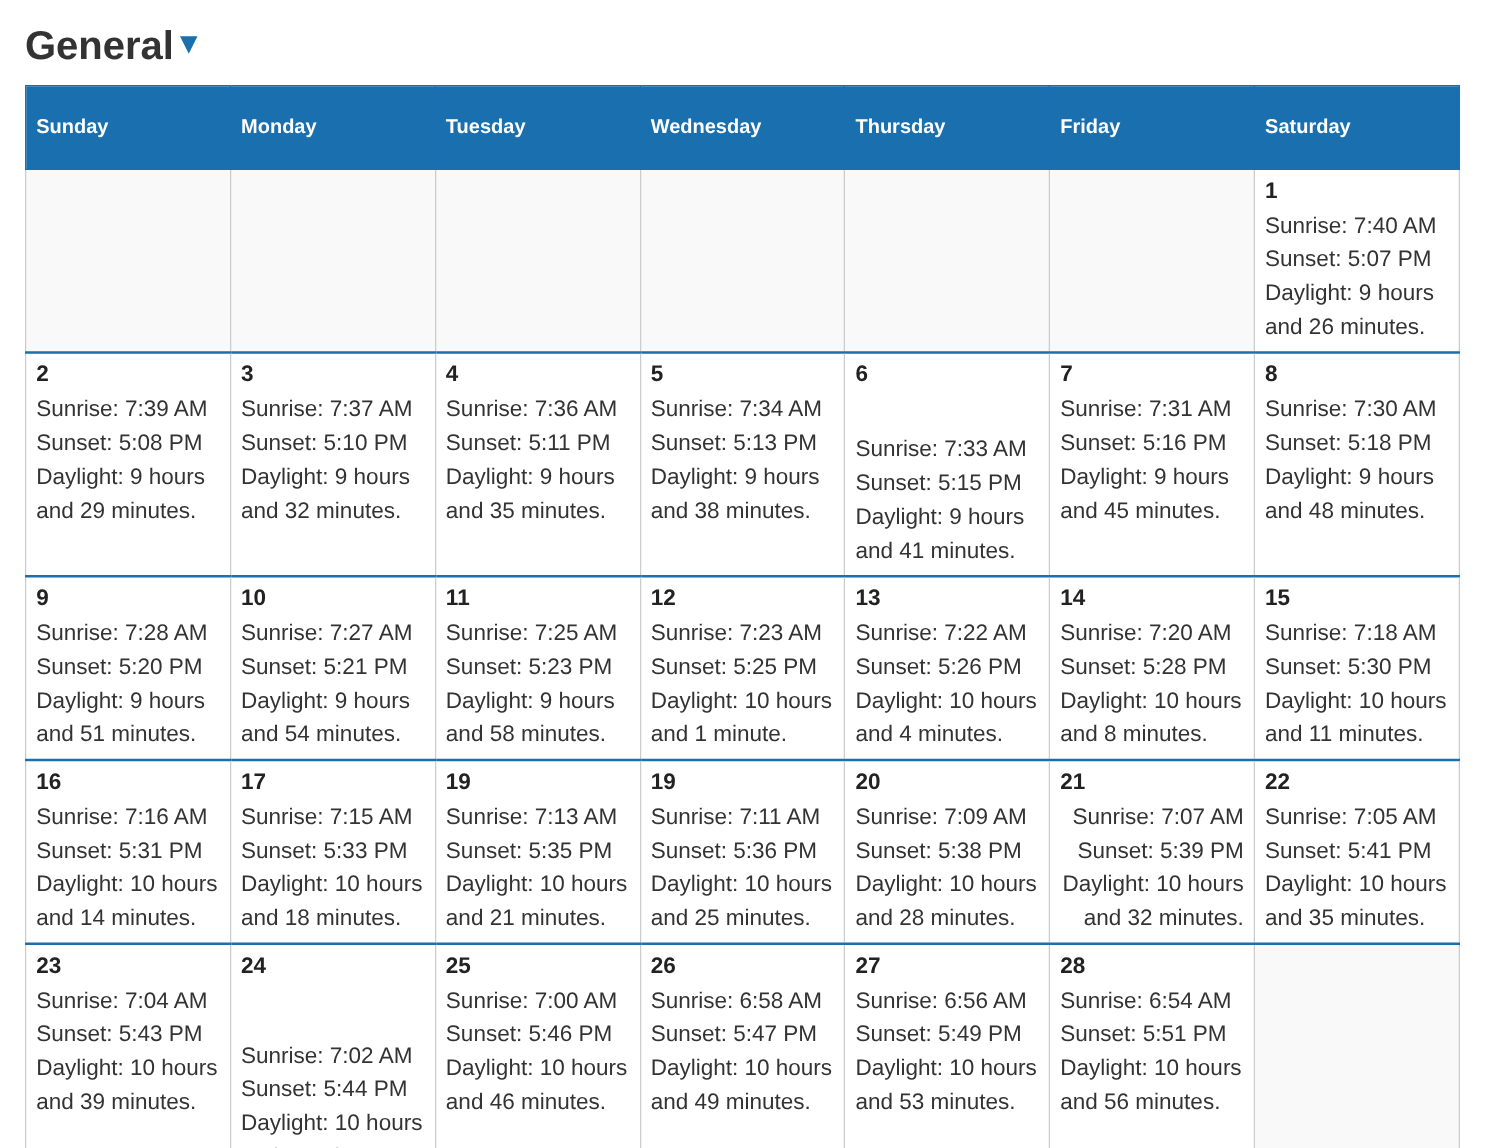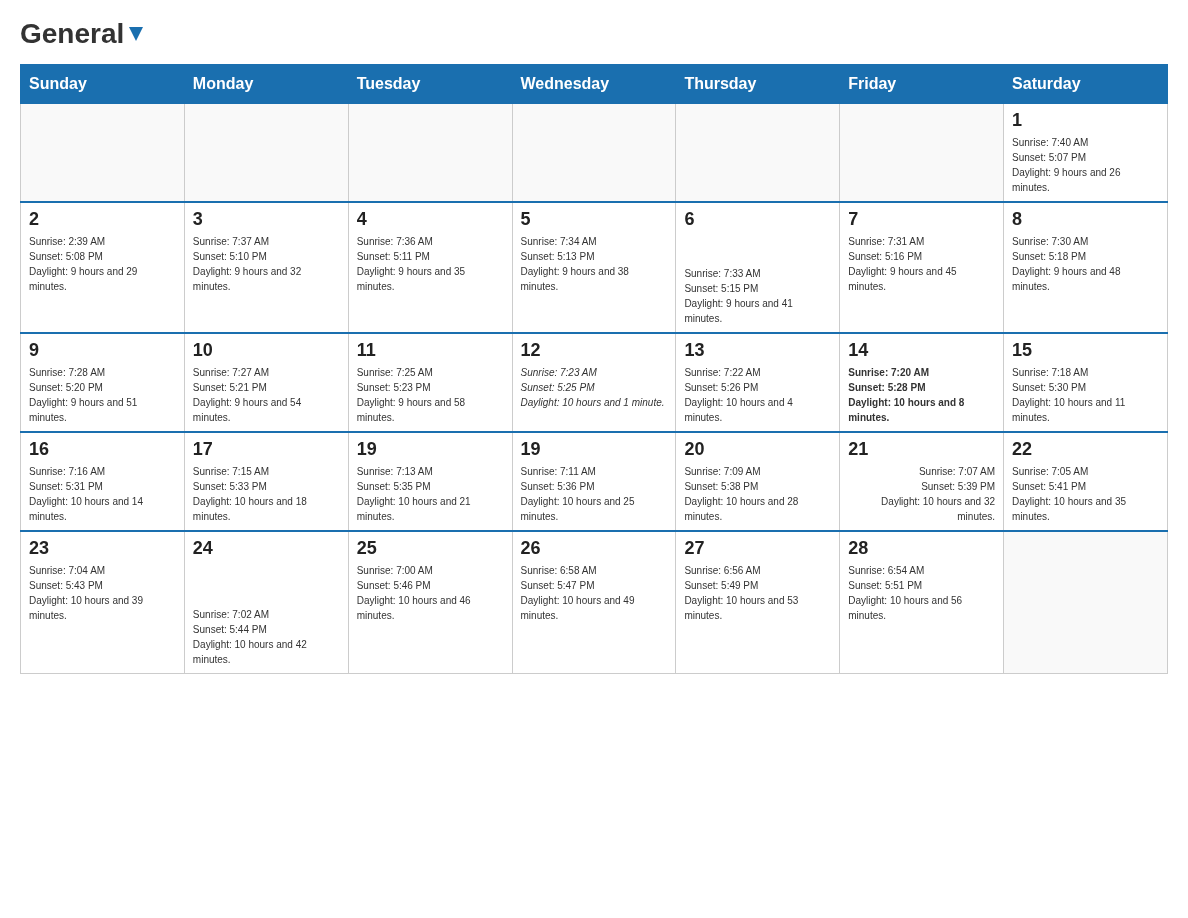--- a/index.html
+++ b/index.html
@@ -15,21 +15,21 @@
       justify-content: space-between;
       align-items: flex-start;
       margin-bottom: 16px;
     }
     .logo {
       display: flex;
       flex-direction: column;
       align-items: flex-start;
     }
     .logo-general {
-      font-size: 28px;
+      font-size: 32px;
       font-weight: bold;
       color: #333;
       line-height: 1;
     }
     .logo-blue {
       font-size: 20px;
       font-weight: bold;
       color: #1a6faf;
       margin-top: 0px;
     }
@@ -50,21 +50,21 @@
     .calendar {
       width: 100%;
       border-collapse: collapse;
       border: 1px solid #aaa;
     }
     .calendar th {
       background: #1a6faf;
       color: #fff;
       font-size: 16px;
       font-weight: bold;
-      padding: 10px 8px;
+      padding: 24px 8px;
       text-align: left;
       border: 1px solid #1a6faf;
     }
     .calendar td {
       vertical-align: top;
       padding: 6px 8px;
       border: 1px solid #ccc;
       width: 14.28%;
       min-height: 110px;
       font-size: 13px;
@@ -76,21 +76,21 @@
     .calendar tr:first-child td {
       border-top: 1px solid #ccc;
     }
     .day-num {
       font-size: 18px;
       font-weight: bold;
       color: #222;
       margin-bottom: 4px;
     }
     .day-info {
-      font-size: 10px;
+      font-size: 18px;
       color: #333;
       line-height: 1.5;
     }
     .empty-cell {
       background: #f9f9f9;
     }
   </style>
 </head>
 <body>
 
@@ -133,21 +133,21 @@
         <td>
           <div class="day-num">1</div>
           <div class="day-info" style="white-space: pre-line;">Sunrise: 7:40 AM
 Sunset: 5:07 PM
 Daylight: 9 hours and 26 minutes.</div>
         </td>
       </tr>
       <tr>
         <td>
           <div class="day-num">2</div>
-          <div class="day-info" style="white-space: pre-line;">Sunrise: 2:39 AM
+          <div class="day-info" style="white-space: pre-line;">Sunrise: 7:39 AM
 Sunset: 5:08 PM
 Daylight: 9 hours and 29 minutes.</div>
         </td>
         <td>
           <div class="day-num">3</div>
           <div class="day-info" style="white-space: pre-line;">Sunrise: 7:37 AM
 Sunset: 5:10 PM
 Daylight: 9 hours and 32 minutes.</div>
         </td>
         <td>
@@ -195,33 +195,33 @@
 Daylight: 9 hours and 54 minutes.</div>
         </td>
         <td>
           <div class="day-num">11</div>
           <div class="day-info" style="white-space: pre-line;">Sunrise: 7:25 AM
 Sunset: 5:23 PM
 Daylight: 9 hours and 58 minutes.</div>
         </td>
         <td>
           <div class="day-num">12</div>
-          <div class="day-info" style="white-space: pre-line; font-style: italic;">Sunrise: 7:23 AM
+          <div class="day-info" style="white-space: pre-line;">Sunrise: 7:23 AM
 Sunset: 5:25 PM
 Daylight: 10 hours and 1 minute.</div>
         </td>
         <td>
           <div class="day-num">13</div>
           <div class="day-info" style="white-space: pre-line;">Sunrise: 7:22 AM
 Sunset: 5:26 PM
 Daylight: 10 hours and 4 minutes.</div>
         </td>
         <td>
           <div class="day-num">14</div>
-          <div class="day-info" style="white-space: pre-line; font-weight: bold;">Sunrise: 7:20 AM
+          <div class="day-info" style="white-space: pre-line;">Sunrise: 7:20 AM
 Sunset: 5:28 PM
 Daylight: 10 hours and 8 minutes.</div>
         </td>
         <td>
           <div class="day-num">15</div>
           <div class="day-info" style="white-space: pre-line;">Sunrise: 7:18 AM
 Sunset: 5:30 PM
 Daylight: 10 hours and 11 minutes.</div>
         </td>
       </tr>

